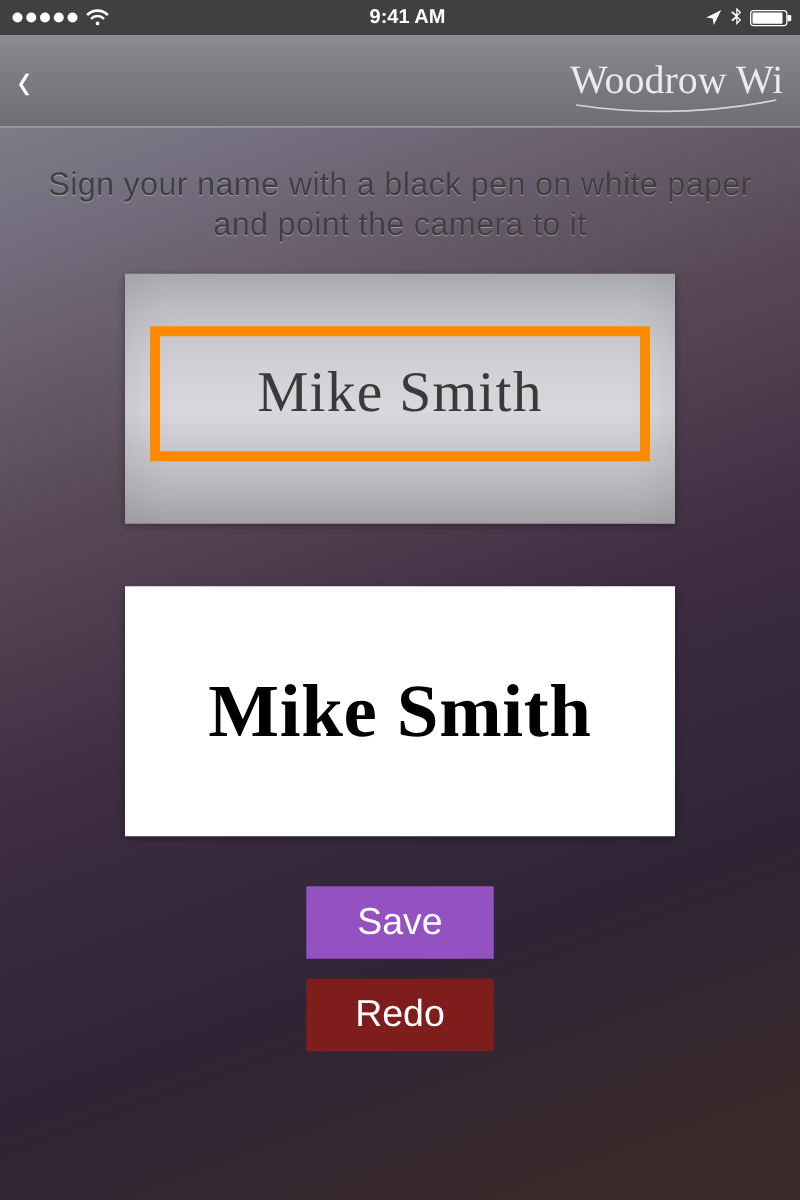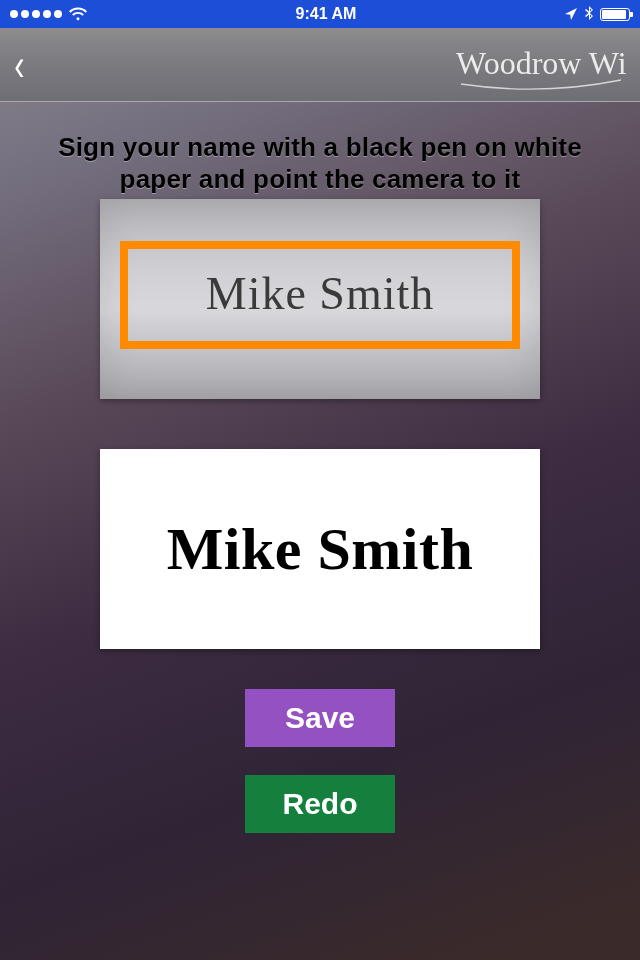--- a/index.html
+++ b/index.html
@@ -18,21 +18,21 @@
     
     .status-bar {
       height: 28px;
       display: flex;
       align-items: center;
       justify-content: space-between;
       padding: 0 10px;
       font-size: 16px;
       font-weight: 600;
       color: #fff;
-      background: #1d4ed8;
+      background: #404040;
     }
     .status-left { display: flex; align-items: center; gap: 6px; }
     .status-right { display: flex; align-items: center; gap: 6px; }
     .signal-dots { display: flex; gap: 3px; }
     .signal-dots span {
       width: 8px; height: 8px; border-radius: 50%;
       background: #fff;
     }
     .wifi-icon svg, .bt-icon svg, .loc-icon svg { display: block; }
     .battery {
@@ -71,25 +71,25 @@
       width: 170px; height: 60px;
     }
 
     
     .content {
       padding: 30px 30px 0;
       text-align: center;
     }
     .instruction {
       font-size: 26px;
-      font-weight: 700;
-      color: #000000;
+      font-weight: 400;
+      color: #404040;
       line-height: 1.22;
       letter-spacing: 0.2px;
-      margin-bottom: 4px;
+      margin-bottom: 24px;
       text-shadow: 0 1px 0 rgba(255,255,255,0.35);
     }
 
     .camera-preview {
       width: 440px; height: 200px;
       margin: 0 auto 50px;
       background: linear-gradient(180deg, #b4b4b8 0%, #d0cfd4 35%, #d8d7db 55%, #aaa9ad 100%);
       position: relative;
       box-shadow: 0 2px 6px rgba(0,0,0,0.35), inset 0 0 40px rgba(0,0,0,0.12);
     }
@@ -120,31 +120,31 @@
       font-family: "Brush Script MT", "Segoe Script", cursive;
       font-size: 60px;
       font-weight: 700;
       color: #000;
       letter-spacing: 0.5px;
       white-space: nowrap;
     }
 
     .btn {
       display: block;
-      margin: 0 auto 28px;
+      margin: 0 auto 16px;
       border: none;
       color: #fff;
       font-size: 30px;
-      font-weight: 700;
+      font-weight: 400;
       padding: 12px 34px;
       cursor: pointer;
       font-family: inherit;
     }
     .btn-save { background: #9451c1; min-width: 150px; }
-    .btn-redo { background: #15803d; min-width: 150px; }
+    .btn-redo { background: #7f1d1d; min-width: 150px; }
   </style>
 </head>
 <body>
 
 <div class="status-bar">
   <div class="status-left">
     <span class="signal-dots">
       <span></span>
         <span></span>
         <span></span>

